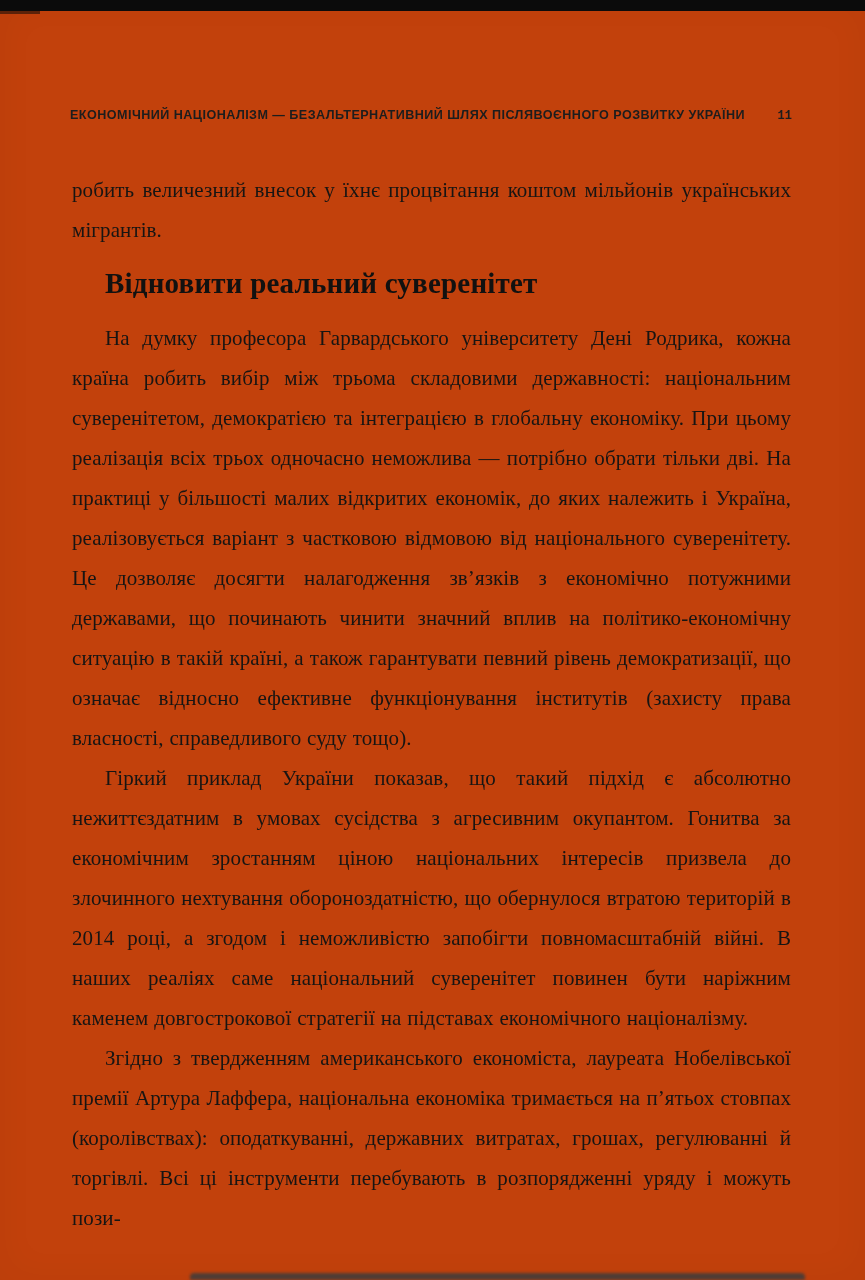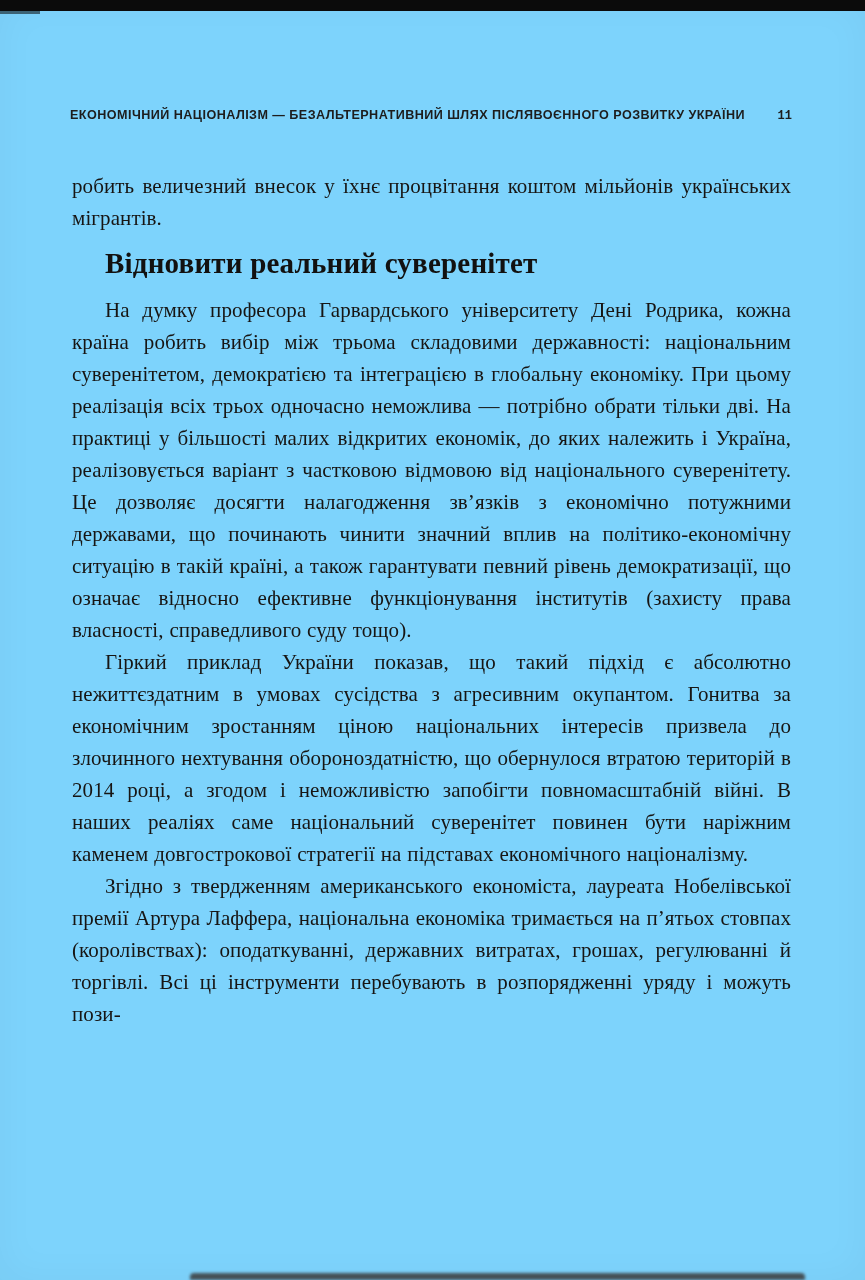--- a/index.html
+++ b/index.html
@@ -1,21 +1,21 @@
 <!DOCTYPE html>
 <html lang="uk"><head>
 <meta charset="utf-8">
 <style>
   * { margin: 0; padding: 0; box-sizing: border-box; }
   html, body { width: 865px; height: 1280px; background: #ffffff; overflow: hidden; }
   .scan {
     position: relative;
     width: 865px;
     height: 1280px;
-    background: #7dd3fc;
+    background: #c2410c;
     box-shadow: inset 0 0 40px rgba(0,0,0,0.04);
     font-family: "Liberation Serif", "DejaVu Serif", serif;
   }
   .edge-top {
     position: absolute;
     top: 0; left: 0; right: 0;
     height: 11px;
     background: #0b0b0b;
   }
   .edge-top::after {
@@ -56,21 +56,21 @@
     font-size: 12px;
     font-weight: 700;
     font-family: Liberation Mono, monospace;
   }
   .body-text {
     position: absolute;
     top: 170px;
     left: 72px;
     width: 719px;
     font-size: 21px;
-    line-height: 32px;
+    line-height: 40px;
     color: #171513;
     text-align: justify;
   }
   .body-text p {
     text-indent: 33px;
     letter-spacing: 0.1px;
     word-spacing: 0.5px;
   }
   .body-text p.no-indent {
     text-indent: 0;

